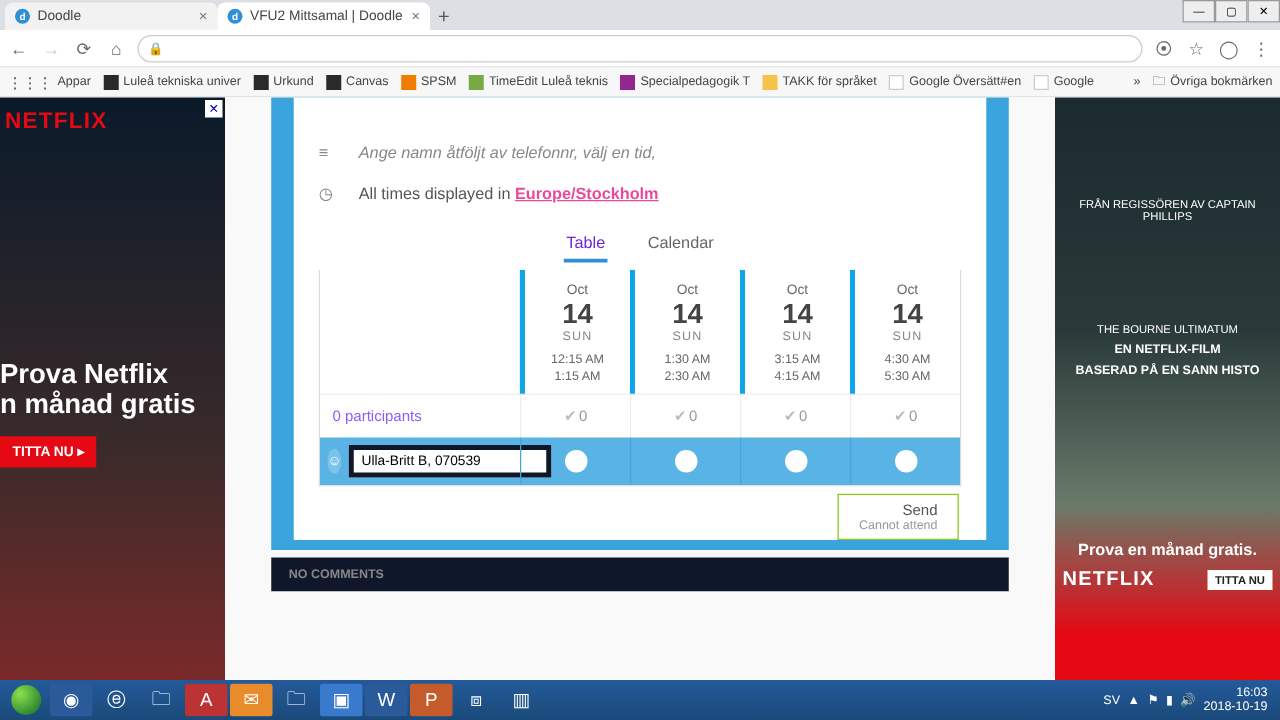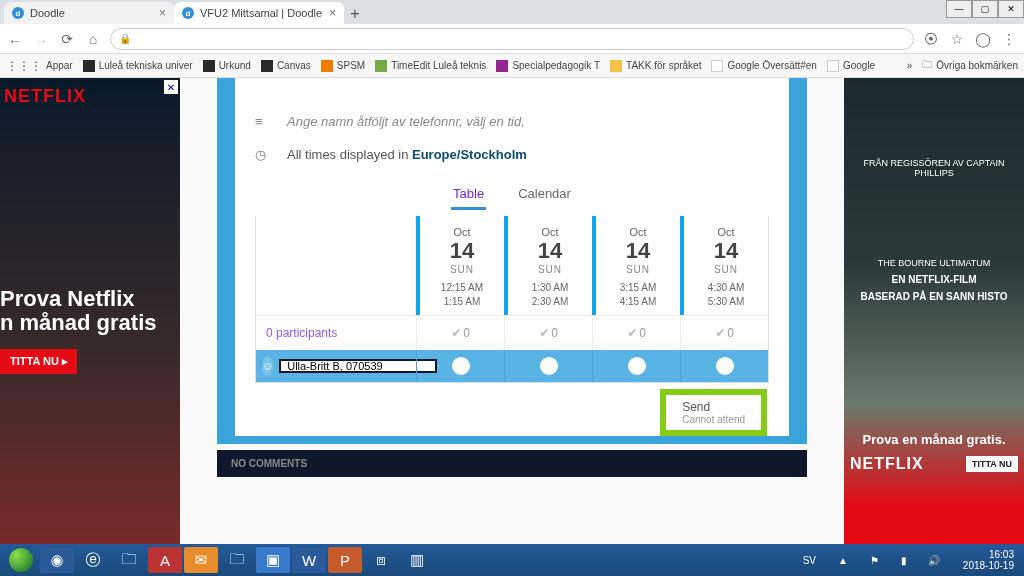--- a/index.html
+++ b/index.html
@@ -48,21 +48,21 @@
 .ad-right .nf2{display:flex;justify-content:space-between;align-items:center;padding:4px 6px;margin-top:4px;}
 .ad-right .nf2 .l{color:#fff;font-weight:900;font-size:16px;letter-spacing:1px;}
 .ad-right .nf2 .b{background:#fff;color:#222;font-size:9px;padding:3px 6px;font-weight:700;}
 
 .center { flex:1; background:#f9f9f9; display:flex; flex-direction:column; align-items:center; }
 .blue-frame{ width:590px; background:#3aa3dc; padding:0 18px 8px; }
 .white-card{ background:#fff; padding:18px 20px 0; }
 .desc-row{ display:flex; align-items:center; gap:16px; color:#888; font-style:italic; font-size:13px; margin:18px 0; }
 .desc-ic{ width:16px; color:#888; font-style:normal; }
 .tz-row{ display:flex; align-items:center; gap:16px; color:#555; font-size:13px; margin-bottom:18px;}
-.tz-row b{ font-weight:700; color:#0c4a6e; }
+.tz-row b{ font-weight:700; color:#ec4899;text-decoration:underline; }
 
 .tabs-row{ display:flex; justify-content:center; gap:30px; font-size:13px; color:#666; }
 .tabs-row .tab{ padding:6px 2px; }
 .tabs-row .tab.active{ color:#6d28d9; border-bottom:3px solid #2f8fd8; font-weight:500;}
 
 
 .poll-wrap{ margin-top:6px; border:1px solid #ddd; border-top:none; }
 .poll-head{ display:grid; grid-template-columns: 160px repeat(4,1fr); }
 .poll-head .blank{ border-right:1px solid #eee; }
 .slot{ border-left:4px solid #0ea5e9; text-align:center; padding:10px 0 6px; }
@@ -72,37 +72,37 @@
 .slot .times{ font-size:10px; color:#666; margin-top:6px; line-height:1.4;}
 
 .part-row{ display:grid; grid-template-columns:160px repeat(4,1fr); border-top:1px solid #eee; }
 .part-label{ font-size:12px; color:#8b5cf6; font-weight:400; padding:10px; }
 .vote-cell{ border-left:1px solid #eee; display:flex; align-items:center; justify-content:center; gap:2px; color:#999; font-size:12px; padding:8px 0;}
 .vote-cell .chk{ color:#bbb; }
 
 .input-row{ display:grid; grid-template-columns:160px repeat(4,1fr); background:#59b4e5; }
 .input-row .name-cell{ display:flex; align-items:center; gap:6px; padding:6px; }
 .input-row .av{ width:20px;height:20px;border-radius:50%;background:#fff3;color:#fff;display:flex;align-items:center;justify-content:center;font-size:11px;}
-.input-row input{ flex:1; height:14px; border:2px solid #0f172a; padding:0 6px; font-size:11px; }
+.input-row input{ flex:1; height:26px; border:4px solid #0f172a; padding:0 6px; font-size:11px; }
 .radio-cell{ border-left:1px solid #4aa4d8; display:flex; align-items:center; justify-content:center; }
 .radio-cell .circ{ width:18px;height:18px;border-radius:50%;background:#fff; }
 
 .send-wrap{ display:flex; justify-content:flex-end; padding:6px 2px 0 0; }
-.send-btn{ border:6px solid #84cc16; background:#fff; padding:5px 16px; text-align:left; }
+.send-btn{ border:1px solid #84cc16; background:#fff; padding:5px 16px; text-align:right; }
 .send-btn .s1{ font-size:12px; color:#555; }
 .send-btn .s2{ font-size:10px; color:#999; }
 
 .comments-card{ width:590px; background:#0f172a; margin-top:6px; padding:8px 14px; font-size:10px; color:#888; font-weight:700; }
 
 
 .taskbar{ position:absolute; bottom:0; left:0; right:0; height:32px; background:linear-gradient(#245a9a,#1a4a7a); display:flex; align-items:center; padding:0 4px; gap:2px; }
 .tb-icon{ width:34px; height:26px; display:flex; align-items:center; justify-content:center; font-size:15px; color:#fff; border-radius:2px; }
 .start{ width:34px; }
 .start-orb{ width:24px;height:24px;border-radius:50%;background:radial-gradient(circle at 30% 30%,#8ee04a,#0a6a2a);position:relative;}
-.tb-right{ margin-left:auto; display:flex; align-items:center; gap:22px; color:#fff; font-size:10px; padding-right:6px;}
+.tb-right{ margin-left:auto; display:flex; align-items:center; gap:6px; color:#fff; font-size:10px; padding-right:6px;}
 .tb-right .col{ text-align:right; line-height:1.1; }
 </style>
 </head>
 <body>
 
 <div class="window-controls">
   <div class="win-btn">—</div>
   <div class="win-btn">▢</div>
   <div class="win-btn">✕</div>
 </div>

